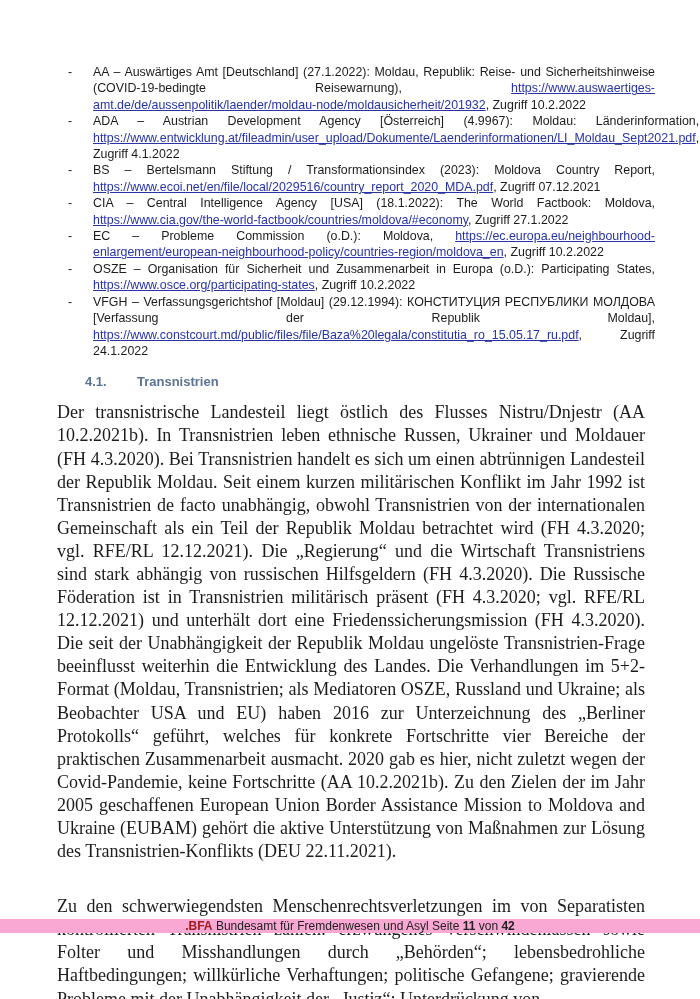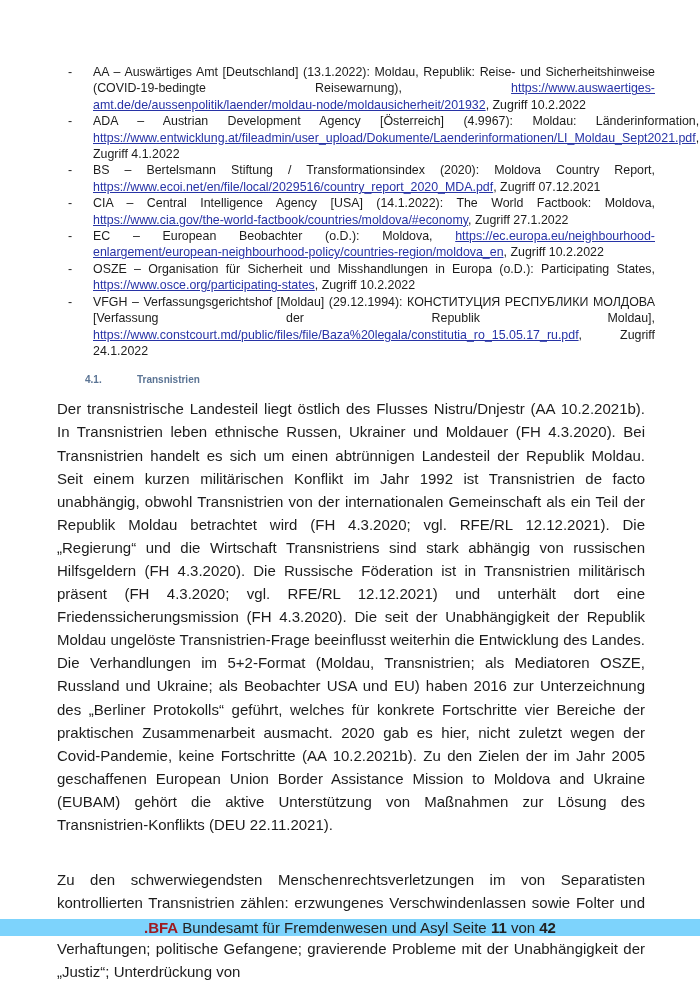--- a/index.html
+++ b/index.html
@@ -22,77 +22,78 @@
   .ref .ref-body { flex: 1; text-align: justify; }
   a.link {
     color: #2733a6;
     text-decoration: underline;
     overflow-wrap: break-word;
     cursor: pointer;
   }
   .heading {
     margin: 15px 45px 0 85px;
     font-weight: bold;
-    font-size: 10px;
+    font-size: 13px;
     color: #5b7494;
   }
   .heading .hnum { display: inline-block; width: 52px; }
   .para {
     margin: 12px 55px 0 57px;
     width: 588px;
     text-align: justify;
-    font-size: 15px;
+    font-size: 18px;
     line-height: 23.1px;
+    font-family: Liberation Serif, serif;
   }
   .para + .para { margin-top: 32px; }
   .footer {
     position: absolute;
     top: 919px;
     left: 0;
     width: 100%;
     text-align: center;
-    font-size: 15px;
+    font-size: 12px;
     color: #222222;
-    background: #7dd3fc;
+    background: #f9a8d4;
   }
   .footer .logo { color: #9e1b20; font-weight: bold; }
   .footer b { font-weight: bold; }
 </style>
 </head>
 <body>
 
 <ul class="refs" id="refs">
   <li class="ref">
     <span class="dash">-</span>
-    <span class="ref-body"><span class="before">AA – Auswärtiges Amt [Deutschland] (13.1.2022): Moldau, Republik: Reise- und Sicherheitshinweise (COVID-19-bedingte Reisewarnung), </span><a class="link" href="#">https://www.auswaertiges-amt.de/de/aussenpolitik/laender/moldau-node/moldausicherheit/201932</a><span class="after">, Zugriff 10.2.2022</span></span>
+    <span class="ref-body"><span class="before">AA – Auswärtiges Amt [Deutschland] (27.1.2022): Moldau, Republik: Reise- und Sicherheitshinweise (COVID-19-bedingte Reisewarnung), </span><a class="link" href="#">https://www.auswaertiges-amt.de/de/aussenpolitik/laender/moldau-node/moldausicherheit/201932</a><span class="after">, Zugriff 10.2.2022</span></span>
   </li>
 
   <li class="ref">
     <span class="dash">-</span>
     <span class="ref-body"><span class="before">ADA – Austrian Development Agency [Österreich] (4.9967): Moldau: Länderinformation, </span><a class="link" href="#">https://www.entwicklung.at/fileadmin/user_upload/Dokumente/Laenderinformationen/LI_Moldau_Sept2021.pdf</a><span class="after">, Zugriff 4.1.2022</span></span>
   </li>
 
   <li class="ref">
     <span class="dash">-</span>
-    <span class="ref-body"><span class="before">BS – Bertelsmann Stiftung / Transformationsindex (2020): Moldova Country Report, </span><a class="link" href="#">https://www.ecoi.net/en/file/local/2029516/country_report_2020_MDA.pdf</a><span class="after">, Zugriff 07.12.2021</span></span>
+    <span class="ref-body"><span class="before">BS – Bertelsmann Stiftung / Transformationsindex (2023): Moldova Country Report, </span><a class="link" href="#">https://www.ecoi.net/en/file/local/2029516/country_report_2020_MDA.pdf</a><span class="after">, Zugriff 07.12.2021</span></span>
   </li>
 
   <li class="ref">
     <span class="dash">-</span>
-    <span class="ref-body"><span class="before">CIA – Central Intelligence Agency [USA] (14.1.2022): The World Factbook: Moldova, </span><a class="link" href="#">https://www.cia.gov/the-world-factbook/countries/moldova/#economy</a><span class="after">, Zugriff 27.1.2022</span></span>
+    <span class="ref-body"><span class="before">CIA – Central Intelligence Agency [USA] (18.1.2022): The World Factbook: Moldova, </span><a class="link" href="#">https://www.cia.gov/the-world-factbook/countries/moldova/#economy</a><span class="after">, Zugriff 27.1.2022</span></span>
   </li>
 
   <li class="ref">
     <span class="dash">-</span>
-    <span class="ref-body"><span class="before">EC – European Beobachter (o.D.): Moldova, </span><a class="link" href="#">https://ec.europa.eu/neighbourhood-enlargement/european-neighbourhood-policy/countries-region/moldova_en</a><span class="after">, Zugriff 10.2.2022</span></span>
+    <span class="ref-body"><span class="before">EC – Probleme Commission (o.D.): Moldova, </span><a class="link" href="#">https://ec.europa.eu/neighbourhood-enlargement/european-neighbourhood-policy/countries-region/moldova_en</a><span class="after">, Zugriff 10.2.2022</span></span>
   </li>
 
   <li class="ref">
     <span class="dash">-</span>
-    <span class="ref-body"><span class="before">OSZE – Organisation für Sicherheit und Misshandlungen in Europa (o.D.): Participating States, </span><a class="link" href="#">https://www.osce.org/participating-states</a><span class="after">, Zugriff 10.2.2022</span></span>
+    <span class="ref-body"><span class="before">OSZE – Organisation für Sicherheit und Zusammenarbeit in Europa (o.D.): Participating States, </span><a class="link" href="#">https://www.osce.org/participating-states</a><span class="after">, Zugriff 10.2.2022</span></span>
   </li>
 
   <li class="ref">
     <span class="dash">-</span>
     <span class="ref-body"><span class="before">VFGH – Verfassungsgerichtshof [Moldau] (29.12.1994): КОНСТИТУЦИЯ РЕСПУБЛИКИ МОЛДОВА [Verfassung der Republik Moldau], </span><a class="link" href="#">https://www.constcourt.md/public/files/file/Baza%20legala/constitutia_ro_15.05.17_ru.pdf</a><span class="after">, Zugriff 24.1.2022</span></span>
   </li>
 </ul>
 
 <div class="heading">
   <span class="hnum">4.1.</span><span class="htitle">Transnistrien</span>

